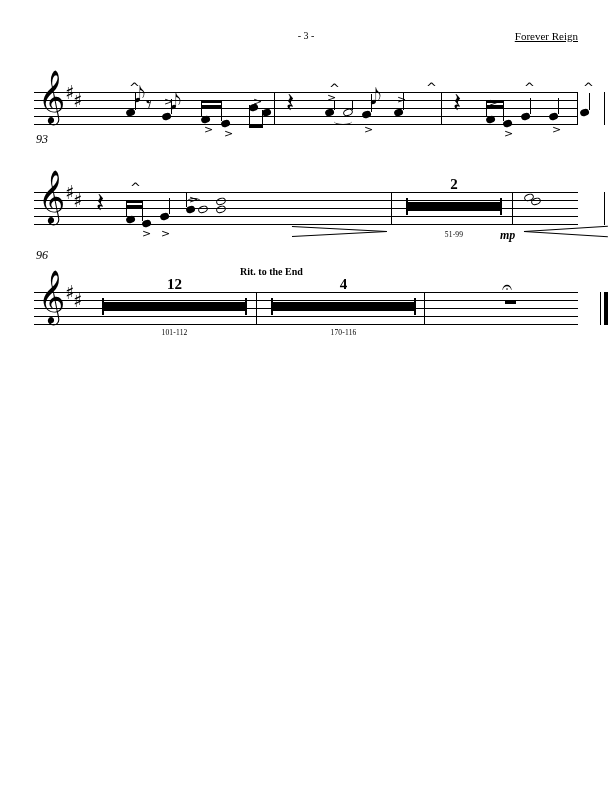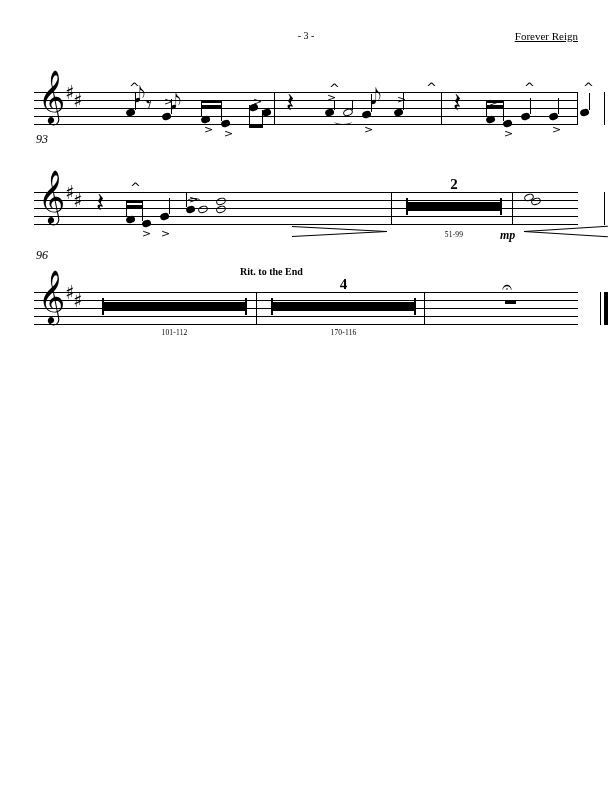--- a/index.html
+++ b/index.html
@@ -433,20 +433,21 @@
     <div class="line l4"></div>
   </div>
 
   <div class="clef">𝄞</div>
   <div class="keysig ks1">♯</div>
   <div class="keysig ks2">♯</div>
 
   <div class="mmr" style="left:68px; top:24px; width:145px;"></div>
   <div class="mmr-cap-l" style="left:68px; top:20px;"></div>
   <div class="mmr-cap-r" style="left:211px; top:20px;"></div>
+  <div class="mmr-count" style="left:68px; top:-2px; width:145px;">12</div>
   <div class="mmr-label" style="left:68px; top:50px; width:145px;">101-112</div>
 
   <div class="barline" style="left:222px;"></div>
 
   <div class="mmr" style="left:237px; top:24px; width:145px;"></div>
   <div class="mmr-cap-l" style="left:237px; top:20px;"></div>
   <div class="mmr-cap-r" style="left:380px; top:20px;"></div>
   <div class="mmr-count" style="left:237px; top:-2px; width:145px;">4</div>
   <div class="mmr-label" style="left:237px; top:50px; width:145px;">170-116</div>
 

